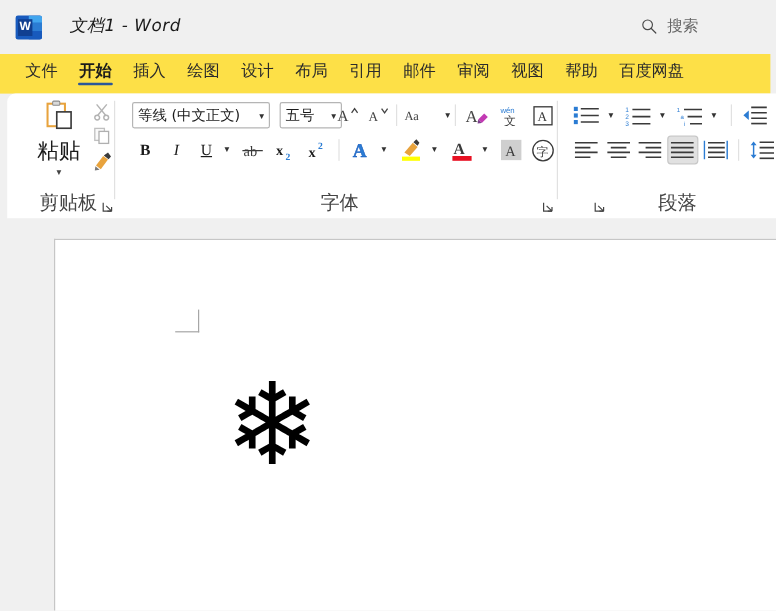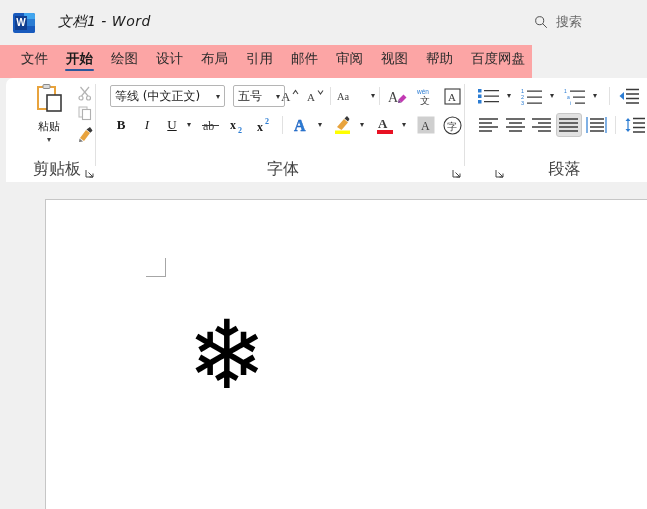--- a/index.html
+++ b/index.html
@@ -58,22 +58,22 @@
     padding-left: 6px;
   }
   .search-icon { width: 14px; height: 14px; flex: 0 0 auto; }
   .search-placeholder {
     font-size: 13px; color: #666666;
     font-family: "DejaVu Sans", "Liberation Sans", sans-serif;
   }
 
   
   .tabbar {
-    position: absolute; left: 0; top: 45px; width: 532px; height: 33px;
-    background: #fca5a5;
+    position: absolute; left: 0; top: 45px; width: 642px; height: 33px;
+    background: #fde047;
     display: flex; align-items: flex-start;
     padding-left: 12px;
     overflow: hidden;
   }
   .tab {
     position: relative;
     padding: 5px 9px 0 9px;
     height: 30px;
     font-size: 13.5px;
     color: #2b2b2b;
@@ -116,21 +116,21 @@
 
   
   #grp-clipboard { left: 10px; width: 82px; }
   .paste-btn {
     position: absolute; left: 10px; top: 5px;
     width: 46px; height: 65px;
     display: flex; flex-direction: column; align-items: center;
     cursor: default;
   }
   .paste-label {
-    font-size: 11px; color: #1b1b1b; margin-top: 2px;
+    font-size: 18px; color: #1b1b1b; margin-top: 2px;
     font-family: "DejaVu Sans", "Liberation Sans", sans-serif;
   }
   .paste-caret { font-size: 8px; color: #444; line-height: 8px; margin-top: 2px; }
   .mini-btn {
     position: absolute; width: 22px; height: 20px;
     display: flex; align-items: center; justify-content: center;
     cursor: default;
   }
 
   
@@ -207,20 +207,21 @@
         <circle cx="6.5" cy="6.5" r="4.6" fill="none" stroke="#4a4a4a" stroke-width="1.1"></circle>
         <line x1="10" y1="10" x2="14.3" y2="14.3" stroke="#4a4a4a" stroke-width="1.1" stroke-linecap="round"></line>
       </svg>
       <span class="search-placeholder">搜索</span>
     </div>
   </div>
 
   <div class="tabbar">
     <div class="tab">文件</div>
     <div class="tab active">开始</div>
+    <div class="tab">插入</div>
     <div class="tab">绘图</div>
     <div class="tab">设计</div>
     <div class="tab">布局</div>
     <div class="tab">引用</div>
     <div class="tab">邮件</div>
     <div class="tab">审阅</div>
     <div class="tab">视图</div>
     <div class="tab">帮助</div>
     <div class="tab">百度网盘</div>
   </div>

